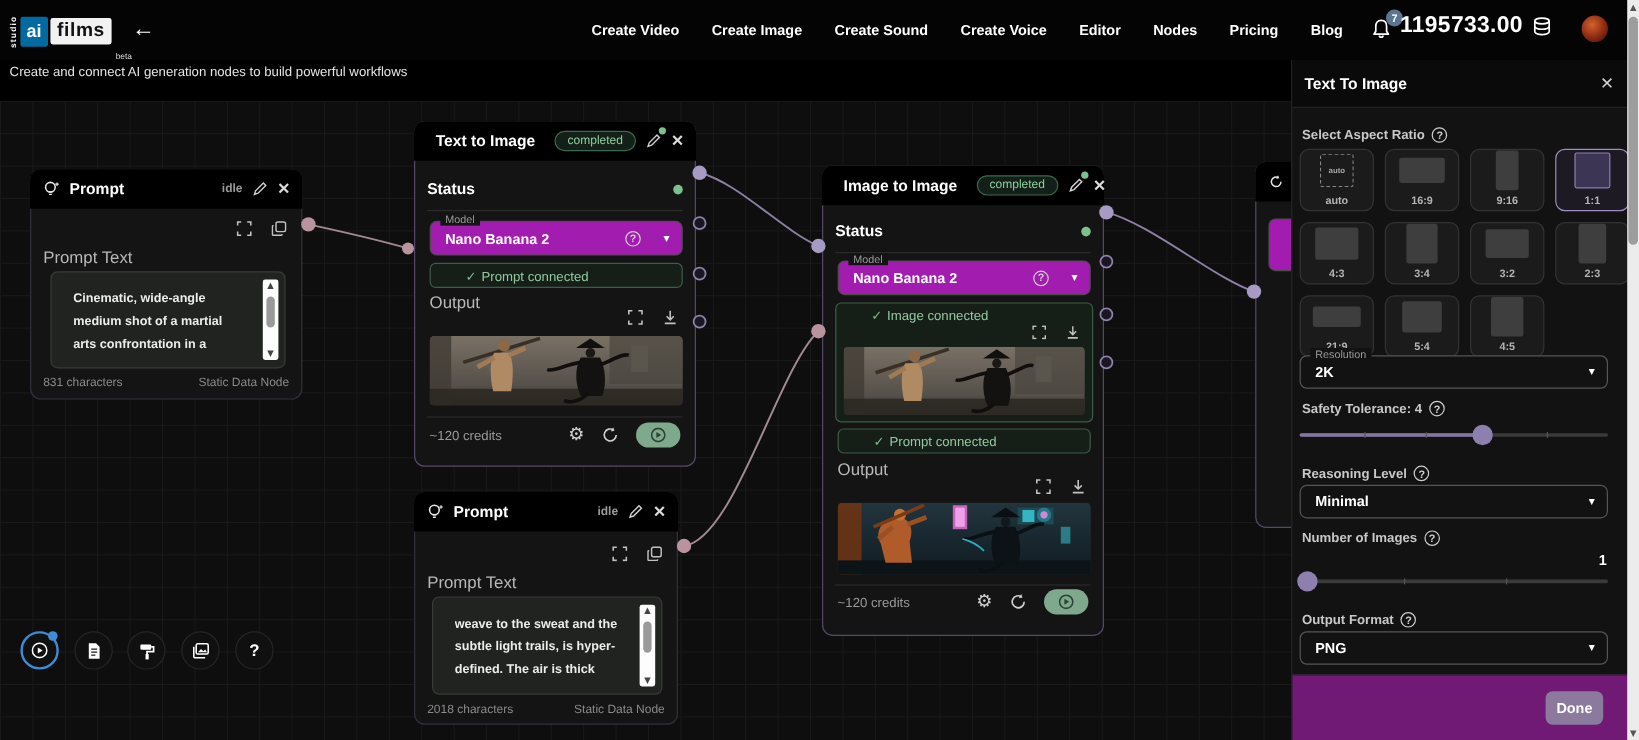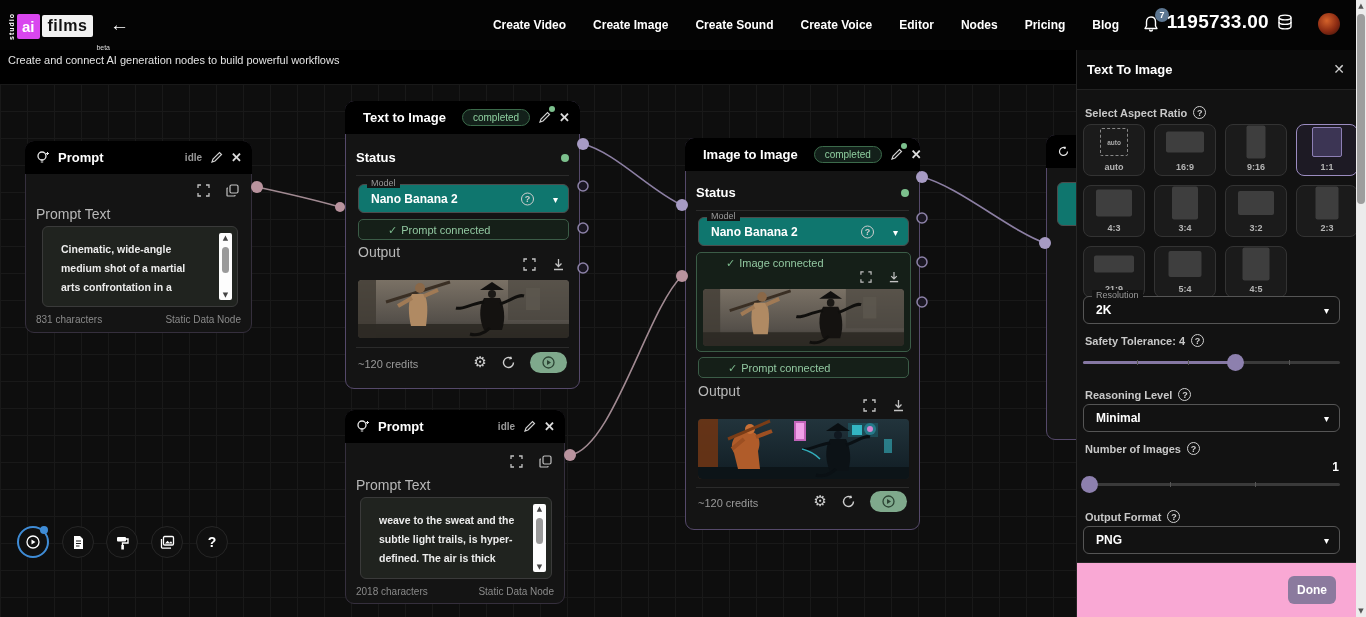--- a/index.html
+++ b/index.html
@@ -4,21 +4,21 @@
 <style>
   * { margin:0; padding:0; box-sizing:border-box; }
   html,body { background:#000; }
   body { font-family:"Liberation Sans", sans-serif; }
   #app { position:relative; width:1366px; height:617px; overflow:hidden; background:#0d0d0d; }
 
   
   .navbar { position:absolute; left:0; top:0; width:1366px; height:50px; background:#040404; z-index:40; }
   .logo { position:absolute; left:8px; top:7px; width:100px; height:38px; display:flex; align-items:center; }
   .logo-studio { writing-mode:vertical-rl; transform:rotate(180deg); font-size:7px; font-weight:bold; color:#fff; letter-spacing:1px; margin-right:2px; }
-  .logo-ai { background:#d946ef; color:#fff; font-weight:bold; font-size:15px; padding:4px 5px; border-radius:2px; }
+  .logo-ai { background:#0369a1; color:#fff; font-weight:bold; font-size:15px; padding:4px 5px; border-radius:2px; }
   .logo-films { background:#f2f2f2; color:#111; font-weight:bold; font-size:16px; padding:2px 6px; margin-left:2px; border-radius:2px; letter-spacing:0.5px; }
   .logo-beta { position:absolute; right:-2px; bottom:-6px; font-size:7px; color:#ddd; }
   .back-arrow { position:absolute; left:110px; top:14px; color:#fff; font-size:19px; cursor:pointer; }
   .nav-links { position:absolute; right:247px; top:0; height:50px; display:flex; align-items:center; gap:27px; }
   .nav-link { color:#fff; font-size:12px; font-weight:bold; white-space:nowrap; cursor:pointer; }
   .bell-wrap { position:absolute; right:203px; top:14px; width:22px; height:22px; }
   .badge { position:absolute; right:-6px; top:-6px; min-width:14px; height:14px; background:#5c7691; border-radius:50%; color:#fff; font-size:9px; font-weight:bold; display:flex; align-items:center; justify-content:center; }
   .balance { position:absolute; right:72px; top:11px; color:#fff; font-size:19px; font-weight:bold; letter-spacing:0.3px; display:flex; align-items:center; gap:7px; }
   .avatar { position:absolute; right:26px; top:13px; width:22px; height:22px; border-radius:50%; background:radial-gradient(circle at 40% 35%, #d4622a 0%, #8a2a12 55%, #2e100a 100%); }
 
@@ -41,21 +41,21 @@
   .idle-label { color:#9a9a9a; font-size:10px; font-weight:bold; }
   .completed-pill { color:#8fd0a0; border:1px solid #3b6a4a; background:#13201a; font-size:10px; padding:2px 10px; border-radius:10px; }
   .hicon { color:#cfcfcf; display:flex; align-items:center; cursor:pointer; position:relative; }
   .close-x { color:#dcdcdc; font-size:13px; font-weight:bold; cursor:pointer; }
   .pencil-dot { position:absolute; right:-4px; top:-5px; width:6px; height:6px; border-radius:50%; background:#7cc08d; }
   .section-label { position:absolute; color:#b8b8b8; font-size:14px; }
   .status-row { position:absolute; left:10px; right:10px; display:flex; align-items:center; }
   .status-word { color:#fff; font-size:13px; font-weight:bold; }
   .status-dot { width:8px; height:8px; border-radius:50%; background:#7cc08d; margin-left:auto; }
   .divider { position:absolute; left:10px; right:10px; height:1px; background:#2b2b2b; }
-  .fieldset { position:absolute; border:1px solid #4c4c4c; border-radius:6px; background:#0f766e; }
+  .fieldset { position:absolute; border:1px solid #4c4c4c; border-radius:6px; background:#a21caf; }
   .fieldset .legend { position:absolute; top:-7px; left:8px; background:#141414; color:#9a9a9a; font-size:9px; padding:0 4px; }
   .fieldset .fvalue { position:absolute; left:12px; top:50%; transform:translateY(-50%); color:#fff; font-size:12px; font-weight:bold; }
   .fieldset .fcaret { position:absolute; right:10px; top:50%; transform:translateY(-50%); color:#fff; font-size:10px; }
   .fieldset .fq { position:absolute; right:34px; top:50%; transform:translateY(-50%); }
   .conn-box { position:absolute; border:1px solid #3b5c47; background:#151f18; border-radius:5px; color:#92c8a1; font-size:11px; }
   .conn-text { position:absolute; left:9px; top:4px;margin-left:20px; }
   .conn-check { color:#7bb98c; margin-right:4px; }
   .icons-right { position:absolute; display:flex; gap:16px; align-items:center; color:#c2c2c2; }
   .thumb { position:absolute; border-radius:4px; overflow:hidden; background:#222; }
   .thumb svg { display:block; width:100%; height:100%; }
@@ -91,21 +91,21 @@
   .ratio-shape.dashed { background:transparent; border:1px dashed #888; display:flex; align-items:center; justify-content:center; color:#aaa; font-size:6.5px; font-weight:bold; }
   .ratio-label { position:absolute; left:0; right:0; bottom:3px; text-align:center; color:#b5b5b5; font-size:9px; font-weight:bold; }
   .pfieldset { position:absolute; border:1px solid #555; border-radius:6px; background:#121212; }
   .pfieldset .legend { background:#121212; }
   .slider { position:absolute; height:16px; }
   .slider .track { position:absolute; left:0; right:0; top:7px; height:3px; background:#3a3a3a; border-radius:2px; }
   .slider .fill { position:absolute; left:0; top:7px; height:3px; background:#8577a3; border-radius:2px; }
   .slider .tick { position:absolute; top:6px; width:1px; height:5px; background:#555; }
   .slider .knob { position:absolute; top:0; width:17px; height:17px; border-radius:50%; background:#8d80ae; cursor:pointer; }
   .pvalue-right { position:absolute; right:18px; color:#fff; font-size:12px; font-weight:bold; }
-  .panel-footer { position:absolute; left:0; right:0; bottom:0; height:55px; background:#f9a8d4; border-top:1px solid #262626; }
+  .panel-footer { position:absolute; left:0; right:0; bottom:0; height:55px; background:#701a75; border-top:1px solid #262626; }
   .done-btn { position:absolute; right:21px; top:13px; width:48px; height:28px; background:#8b7a9e; border:none; border-radius:6px; color:#fff; font-size:12px; font-weight:bold; cursor:pointer; font-family:"Liberation Sans",sans-serif; }
 
   
   .fab { position:absolute; width:32px; height:32px; border-radius:50%; background:#101010; border:1px solid #262626; display:flex; align-items:center; justify-content:center; cursor:pointer; z-index:20; }
   .fab.active { border:2px solid #3f8cd6; }
   .fab-dot { position:absolute; right:-1px; top:-2px; width:8px; height:8px; border-radius:50%; background:#3f8cd6; }
   .fab .q { color:#fff; font-size:14px; font-weight:bold; }
 
   
   .vscroll { position:absolute; right:0; top:0; width:10px; height:617px; background:#ececec; z-index:50; }

